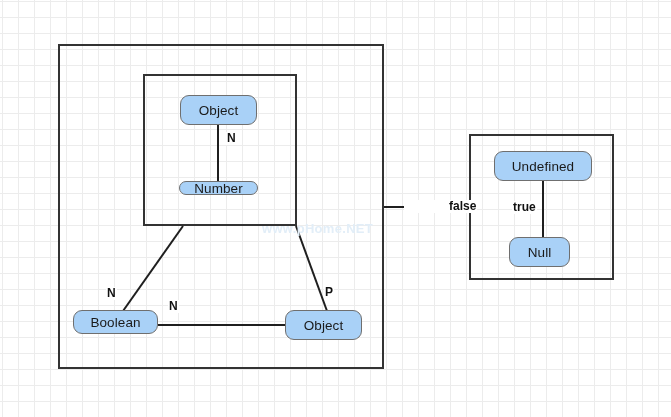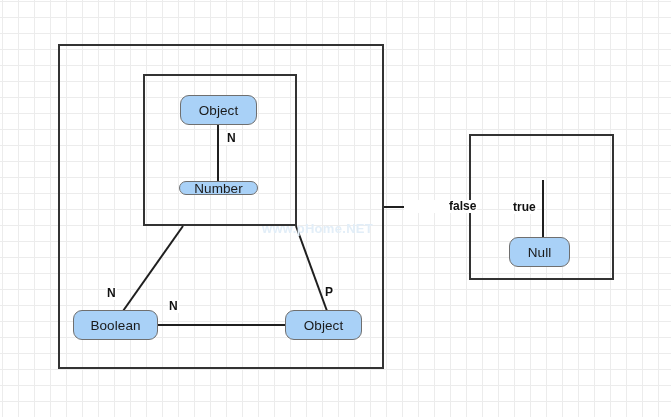--- a/index.html
+++ b/index.html
@@ -97,28 +97,31 @@
   <div class="watermark" style="left:262px; top:194px;margin-top:27px;">www.pHome.NET</div>
 
   <div class="node" style="left:180px; top:95px; width:77px; height:30px;">
     <span>Object</span>
   </div>
 
   <div class="node" style="left:179px; top:181px; width:79px; height:14px;">
     <span>Number</span>
   </div>
 
-  <div class="node" style="left:73px; top:310px; width:85px; height:30px;">
+  <div class="node" style="left:73px; top:310px; width:85px; height:24px;">
     <span>Boolean</span>
   </div>
 
   <div class="node" style="left:285px; top:310px; width:77px; height:30px;">
     <span>Object</span>
   </div>
 
+  <div class="node" style="left:494px; top:151px; width:98px; height:30px;">
+    <span>Undefined</span>
+  </div>
 
   <div class="node" style="left:509px; top:237px; width:61px; height:30px;">
     <span>Null</span>
   </div>
 
   <div class="edge-label" style="left:226px; top:132px;">N</div>
 
   <div class="edge-label" style="left:106px; top:287px;">N</div>
 
   <div class="edge-label" style="left:168px; top:300px;">N</div>

